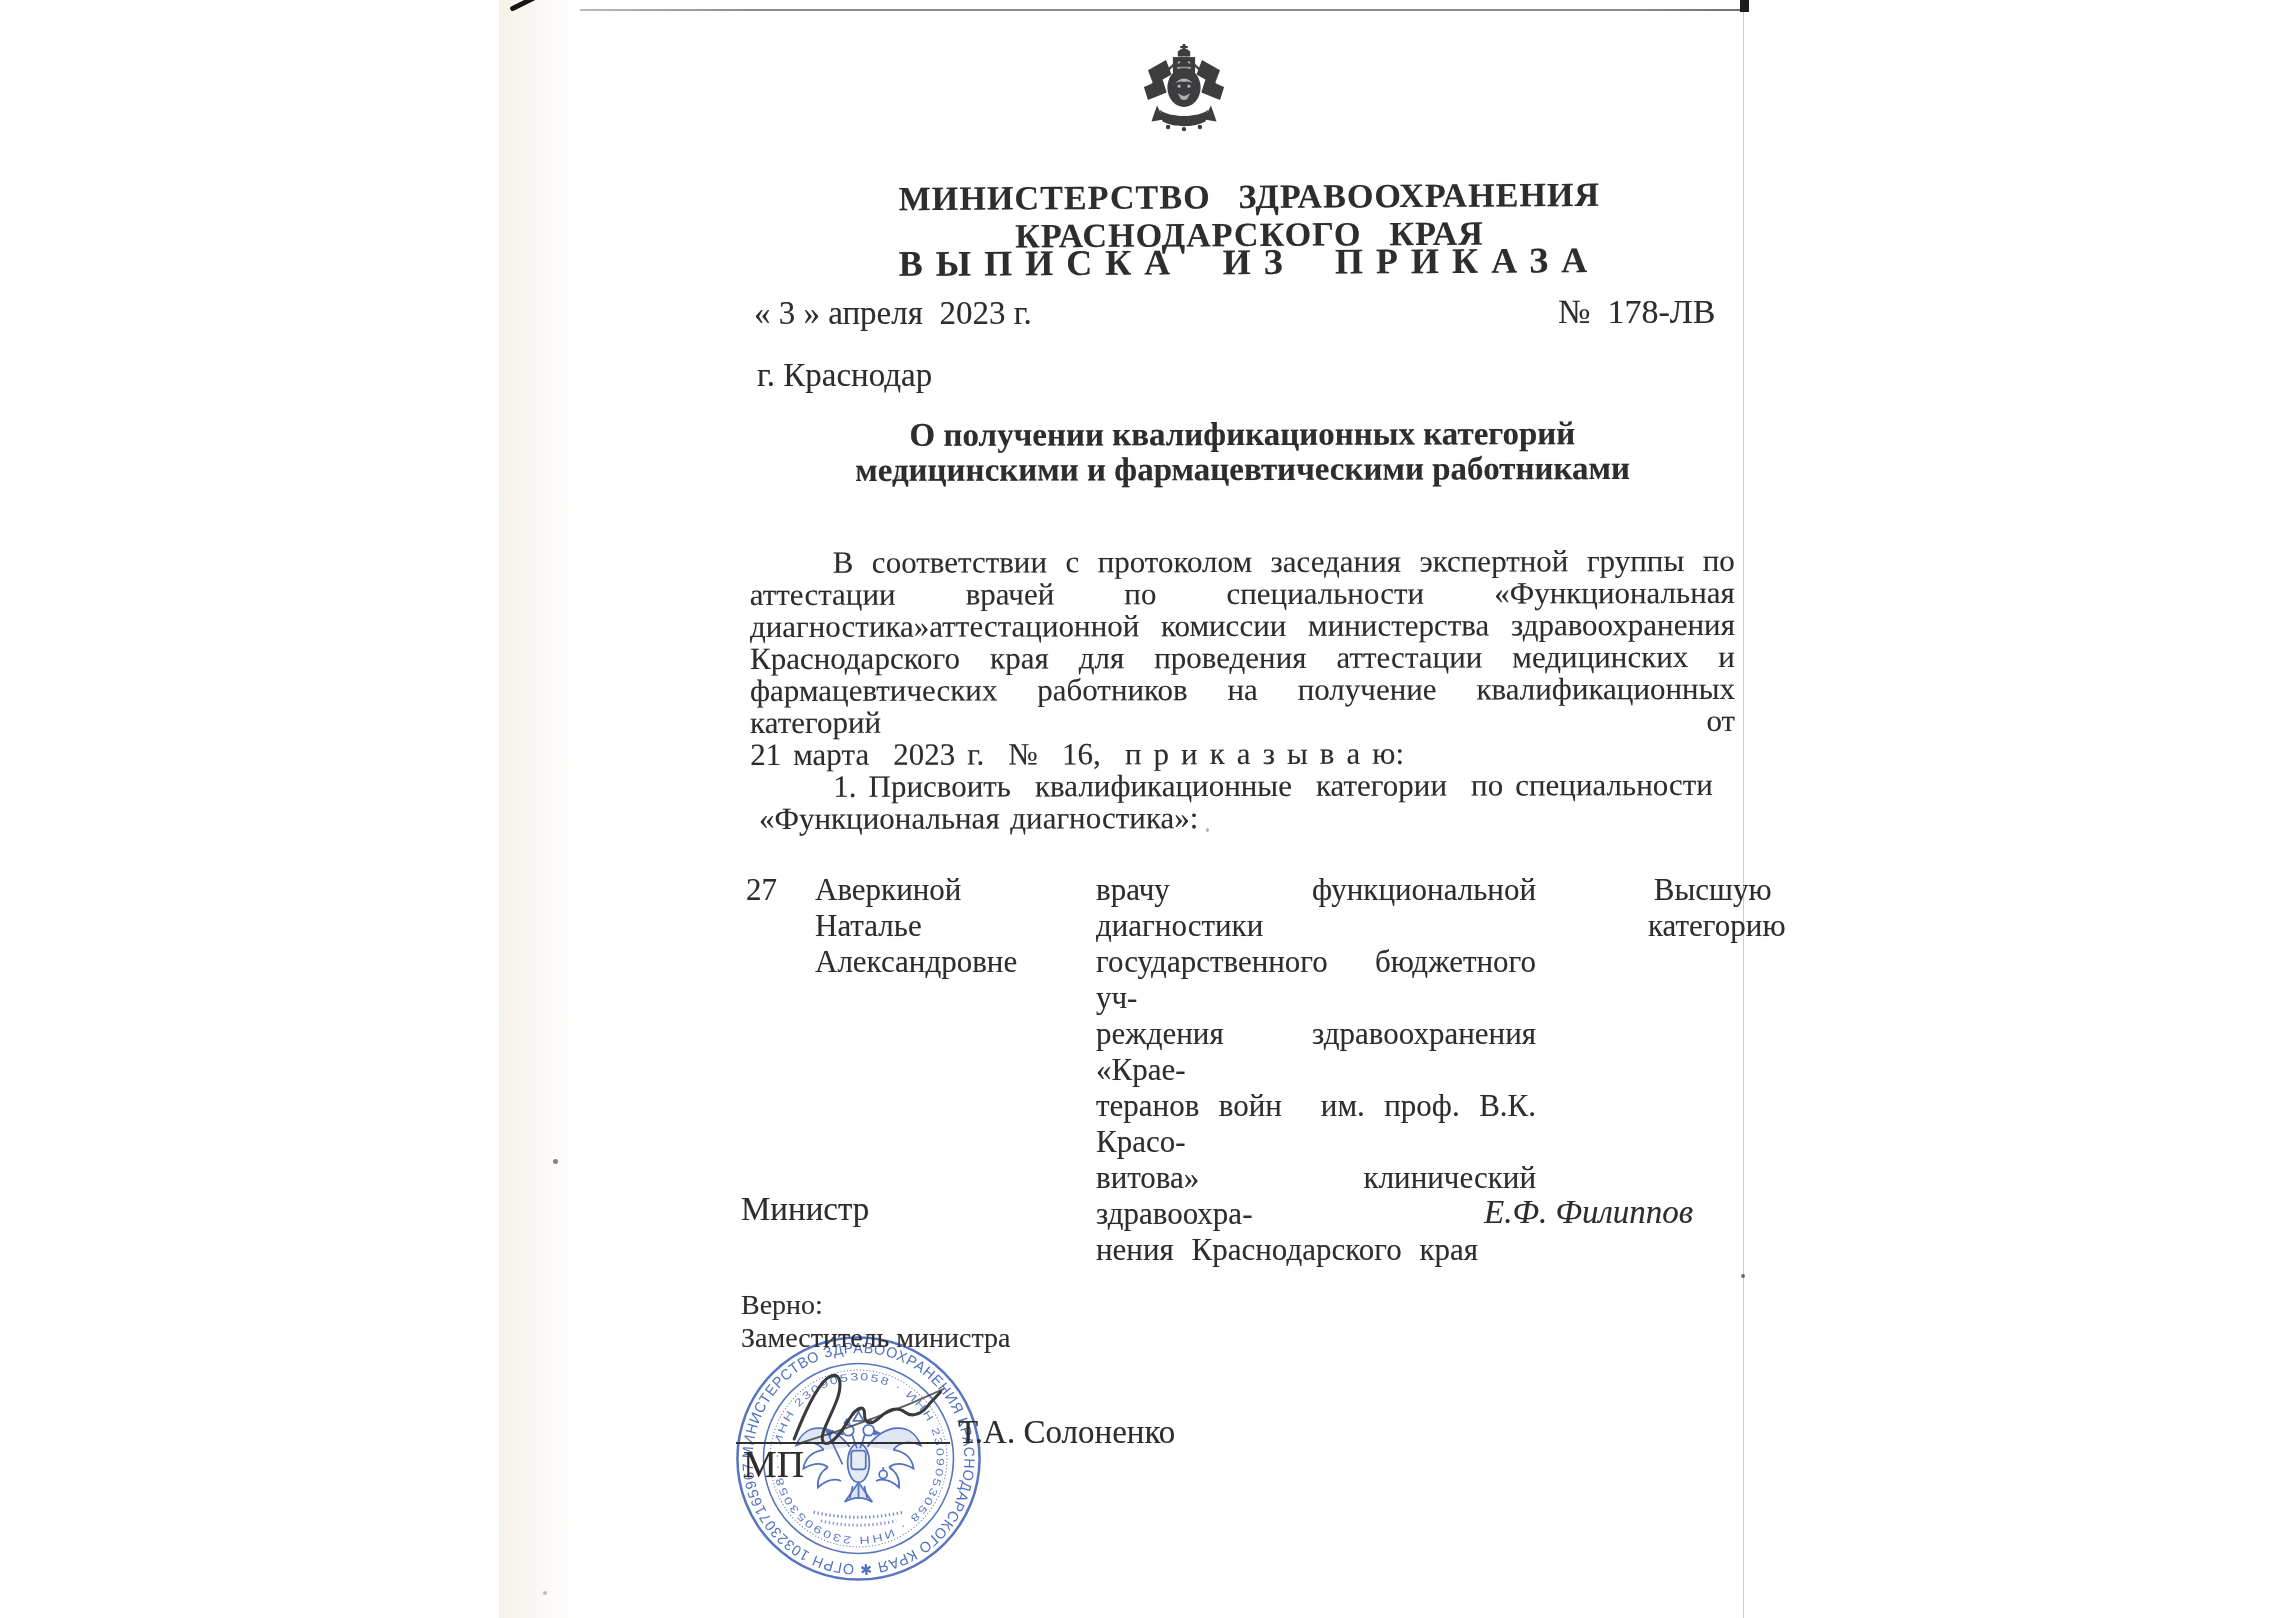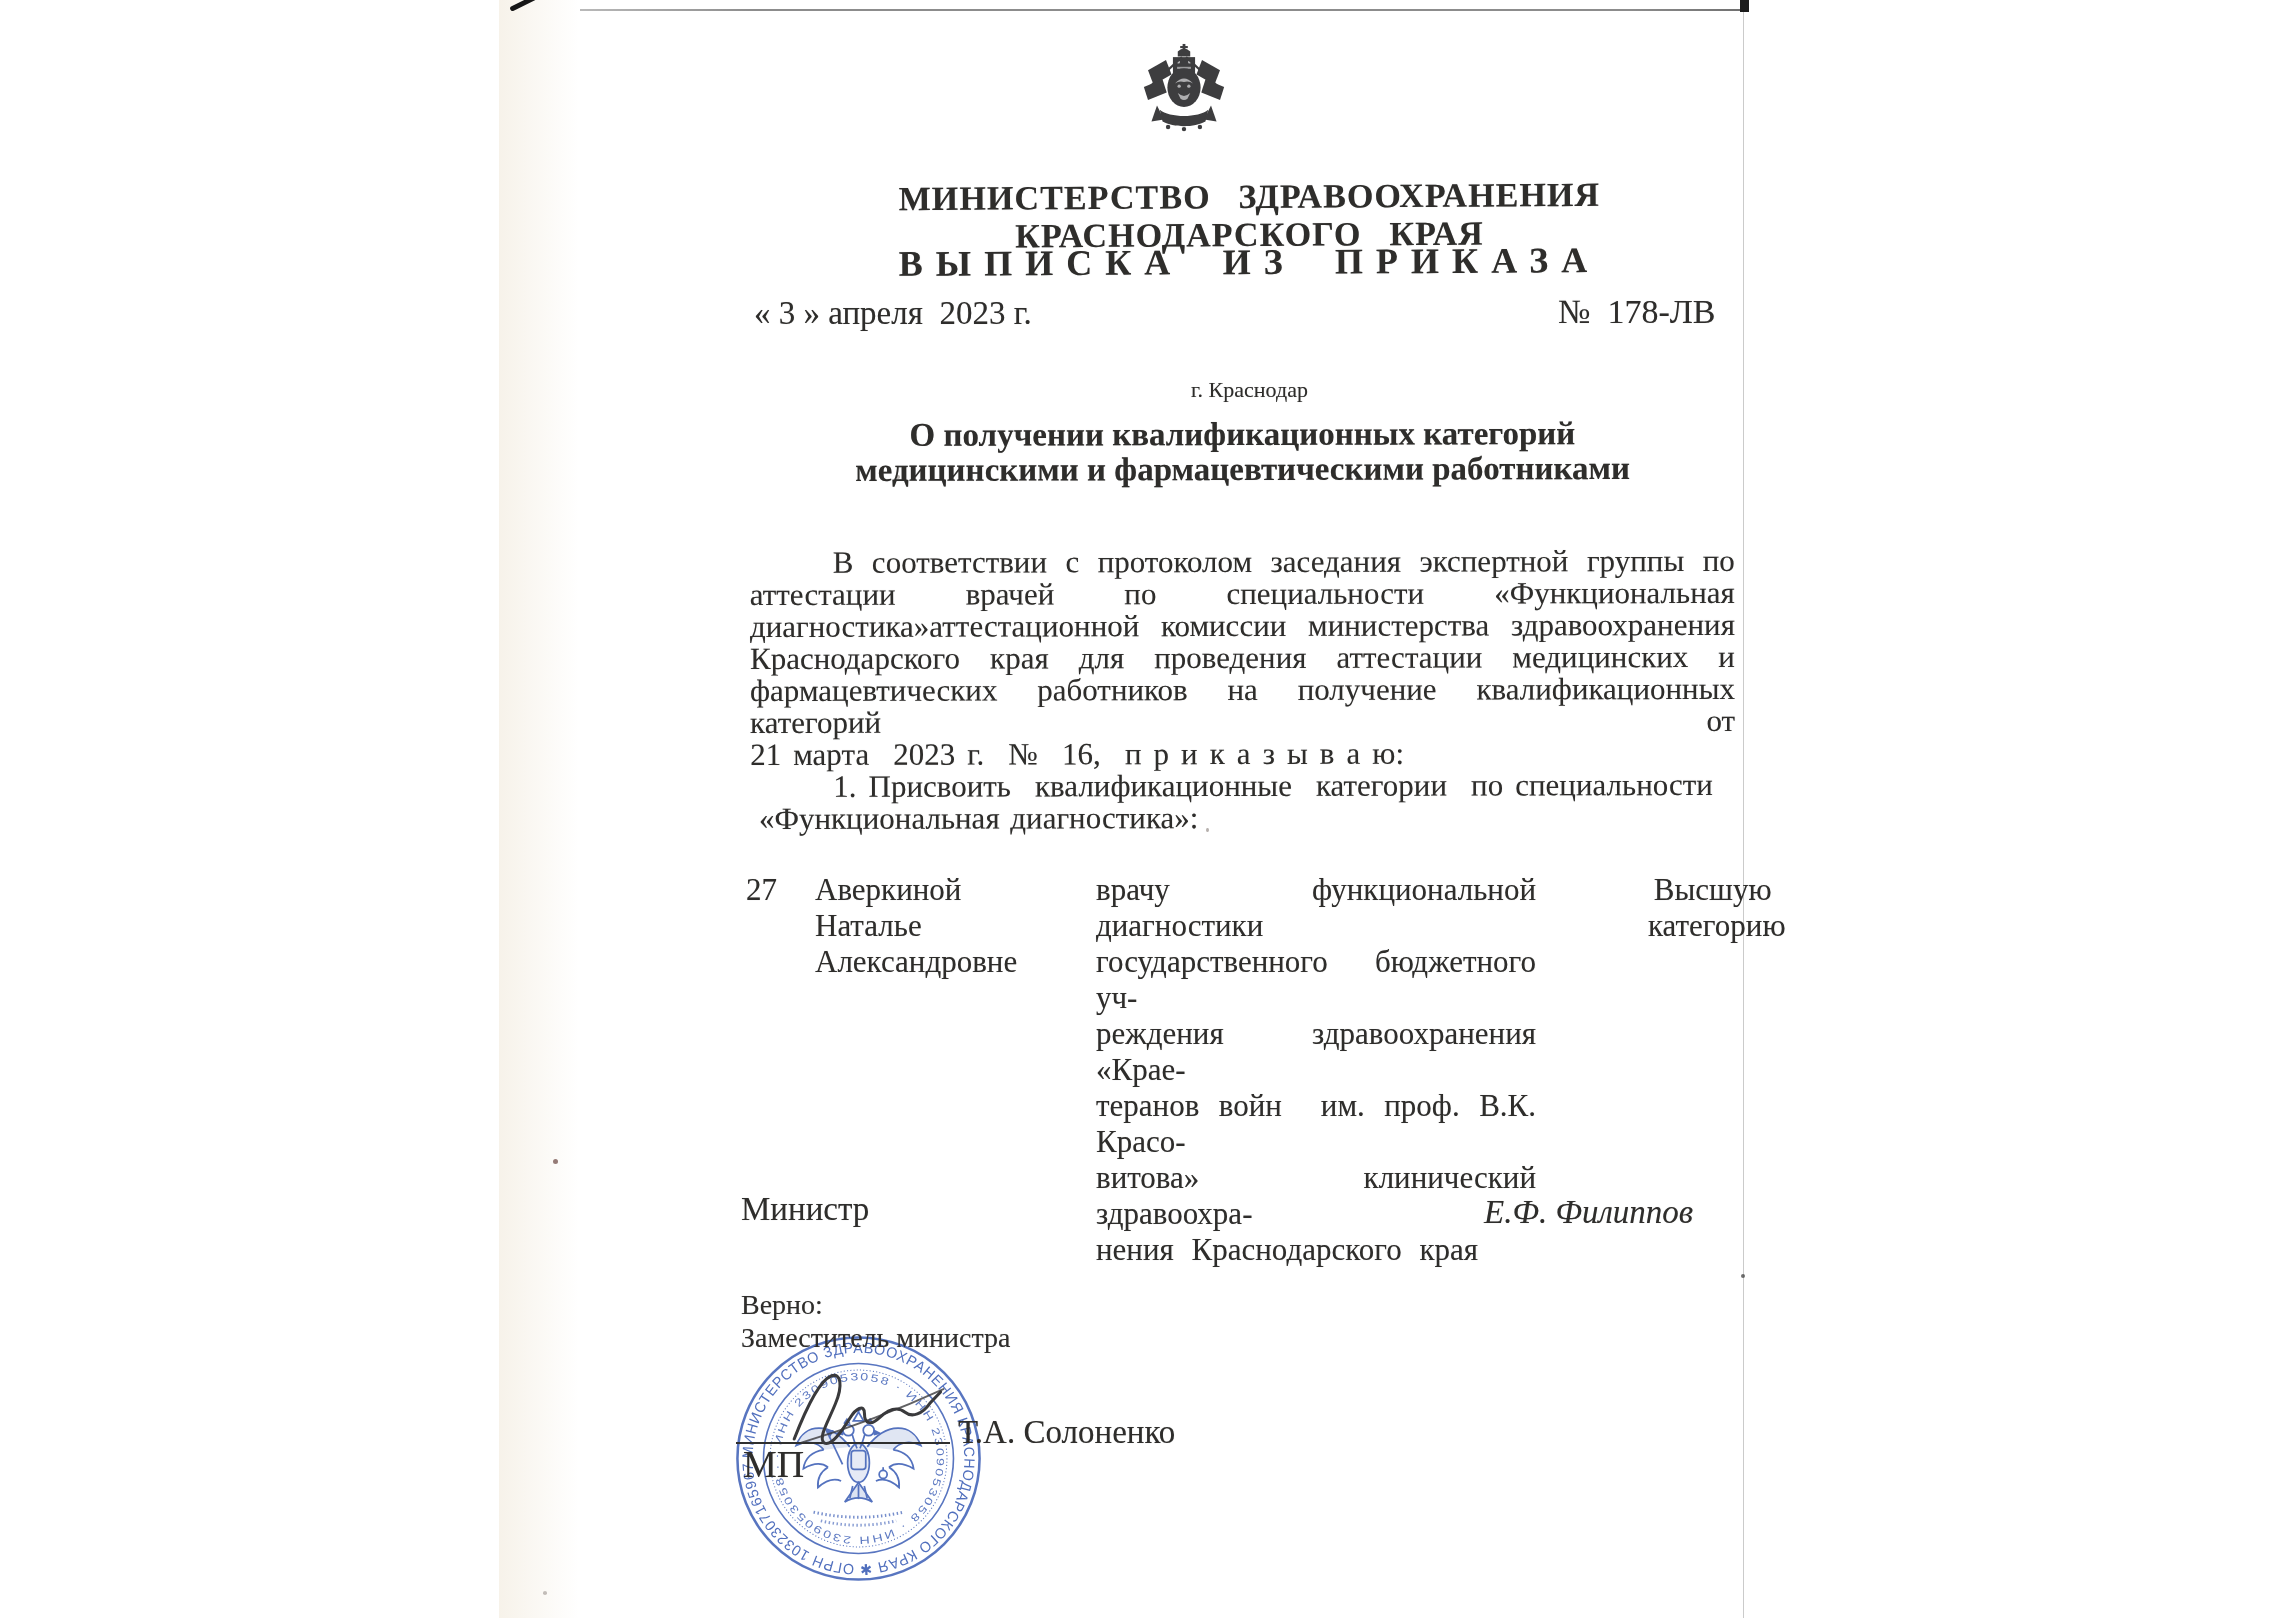--- a/index.html
+++ b/index.html
@@ -19,21 +19,21 @@
   .speck{border-radius:50%;background:#6d625c;opacity:.8;}
   
   .ministry{left:757px;top:178px;width:985px;text-align:center;
             font-size:34px;font-weight:bold;letter-spacing:1.1px;word-spacing:4.3px;
             white-space:pre-wrap;transform:rotate(-0.35deg);}
   .vypiska{left:757px;top:241px;width:985px;text-align:center;
            font-size:36px;font-weight:bold;letter-spacing:13px;word-spacing:17.4px;
            transform:rotate(-0.3deg);}
   .dateline{left:754px;top:295px;font-size:33px;white-space:pre-wrap;}
   .number{left:1558px;top:293px;font-size:34px;white-space:pre-wrap;}
-  .city{left:757px;top:377px;width:985px;text-align:center;font-size:22px;}
+  .city{left:757px;top:357px;width:985px;text-align:left;font-size:33px;}
   .title{left:750px;top:417px;width:985px;text-align:center;
          font-size:33px;font-weight:bold;line-height:35px;transform:rotate(-0.15deg);}
   
   .para{left:750px;top:546px;width:985px;font-size:31px;line-height:32px;
         transform:rotate(-0.12deg);}
   .j{text-align:justify;text-align-last:justify;}
   .indent{padding-left:83px;box-sizing:border-box;}
   .pre{white-space:pre-wrap;}
   .l6{word-spacing:4.3px;}
   .l8{padding-left:8.7px;word-spacing:2.9px;}

